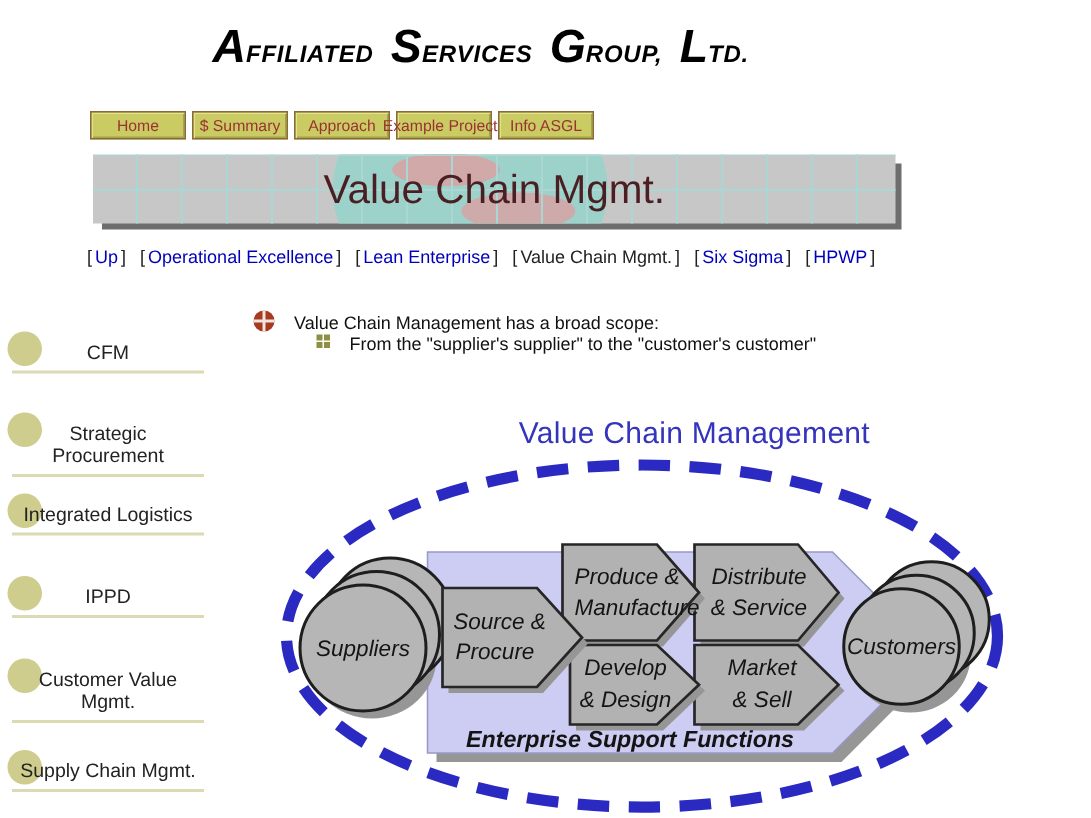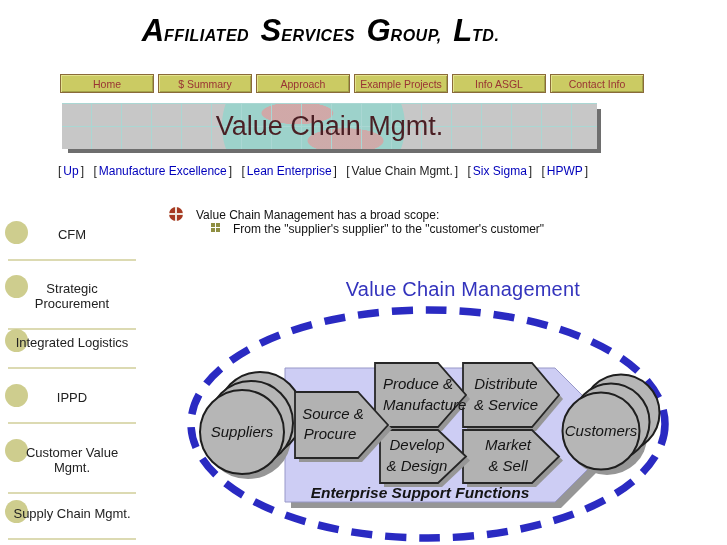--- a/index.html
+++ b/index.html
@@ -11,21 +11,21 @@
   .logo{
     position:absolute;top:13px;left:0;width:648px;text-align:center;
     font-style:italic;font-weight:bold;color:#000;white-space:nowrap;
   }
   .logo .word{margin-right:7px;}
   .logo .cap{font-size:31px;}
   .logo .rest{font-size:16px;letter-spacing:.5px;}
   
   .nav{position:absolute;top:74px;left:60px;display:flex;gap:4px;}
   .nav-btn{
-    width:94px;height:19px;box-sizing:border-box;cursor:pointer;
+    width:64px;height:19px;box-sizing:border-box;cursor:pointer;
     background:#cbcb63;border:1px solid #8a6a3a;
     box-shadow:inset 1px 1px 0 #e3e38e,inset -1px -1px 0 #a3a34a;
     font-size:10.5px;color:#993333;
     display:flex;align-items:center;justify-content:center;white-space:nowrap;
   }
   
   .banner{
     position:absolute;left:62px;top:103px;width:535px;height:46px;
     background-color:#c7c7c7;
     background-image:
@@ -46,21 +46,21 @@
   .globe-bullet{position:absolute;left:169px;top:207px;width:14px;height:14px;border-radius:50%;background:#a63a22;}
   .globe-bullet::before{content:"";position:absolute;left:6px;top:0;width:2px;height:14px;background:#efe6dd;}
   .globe-bullet::after{content:"";position:absolute;top:6px;left:0;width:14px;height:2px;background:#efe6dd;}
   .intro-text{position:absolute;left:196px;top:208px;font-size:12px;color:#111;text-align:center;}
   .grid-bullet{position:absolute;left:211px;top:223px;width:4px;height:4px;background:#8f8f42;
     box-shadow:5px 0 0 #8f8f42,0 5px 0 #8f8f42,5px 5px 0 #8f8f42;}
   .sub-text{position:absolute;left:233px;top:222px;font-size:12px;color:#111;}
   
   .side-item{
     position:absolute;left:8px;width:128px;text-align:center;cursor:pointer;
-    font-size:13px;color:#222;padding-bottom:17px;border-bottom:2px solid #dcdab2;
+    font-size:13px;color:#222;padding-bottom:5px;border-bottom:2px solid #dcdab2;
   }
   .side-item .dot{position:absolute;left:-3px;top:-6px;width:23px;height:23px;border-radius:50%;background:#cecd8e;}
   .side-item .lab{position:relative;}
   
   .diagram-title{
     position:absolute;left:278px;top:278px;width:302px;text-align:right;
     font-size:20px;font-weight:normal;color:#3434bd;letter-spacing:.2px;
   }
   svg.diagram{position:absolute;left:180px;top:272px;}
   .lbl{font-family:"Liberation Sans",sans-serif;font-style:italic;font-size:15px;fill:#141414;}
@@ -78,30 +78,29 @@
   <span class="word"><span class="cap">G</span><span class="rest">ROUP,</span></span>
   <span class="word"><span class="cap">L</span><span class="rest">TD.</span></span>
 </div>
 
 <div class="nav">
   <div class="nav-btn">Home</div>
   <div class="nav-btn">$ Summary</div>
   <div class="nav-btn">Approach</div>
   <div class="nav-btn">Example Projects</div>
   <div class="nav-btn">Info ASGL</div>
-  <div class="nav-btn">Contact Info</div>
 </div>
 
 <div class="banner">
   <span>Value Chain Mgmt.</span>
 </div>
 
 <div class="breadcrumb">
   <span class="crumb"><span class="br">[</span><a>Up</a><span class="br">]</span></span>
-  <span class="crumb"><span class="br">[</span><a>Manufacture Excellence</a><span class="br">]</span></span>
+  <span class="crumb"><span class="br">[</span><a>Operational Excellence</a><span class="br">]</span></span>
   <span class="crumb"><span class="br">[</span><a>Lean Enterprise</a><span class="br">]</span></span>
   <span class="crumb"><span class="br">[</span><span>Value Chain Mgmt.</span><span class="br">]</span></span>
   <span class="crumb"><span class="br">[</span><a>Six Sigma</a><span class="br">]</span></span>
   <span class="crumb"><span class="br">[</span><a>HPWP</a><span class="br">]</span></span>
 </div>
 
 <div class="globe-bullet"></div>
 <div class="intro-text">Value Chain Management has a broad scope:</div>
 <div class="grid-bullet"></div>
 <div class="sub-text">From the "supplier's supplier" to the "customer's customer"</div>

